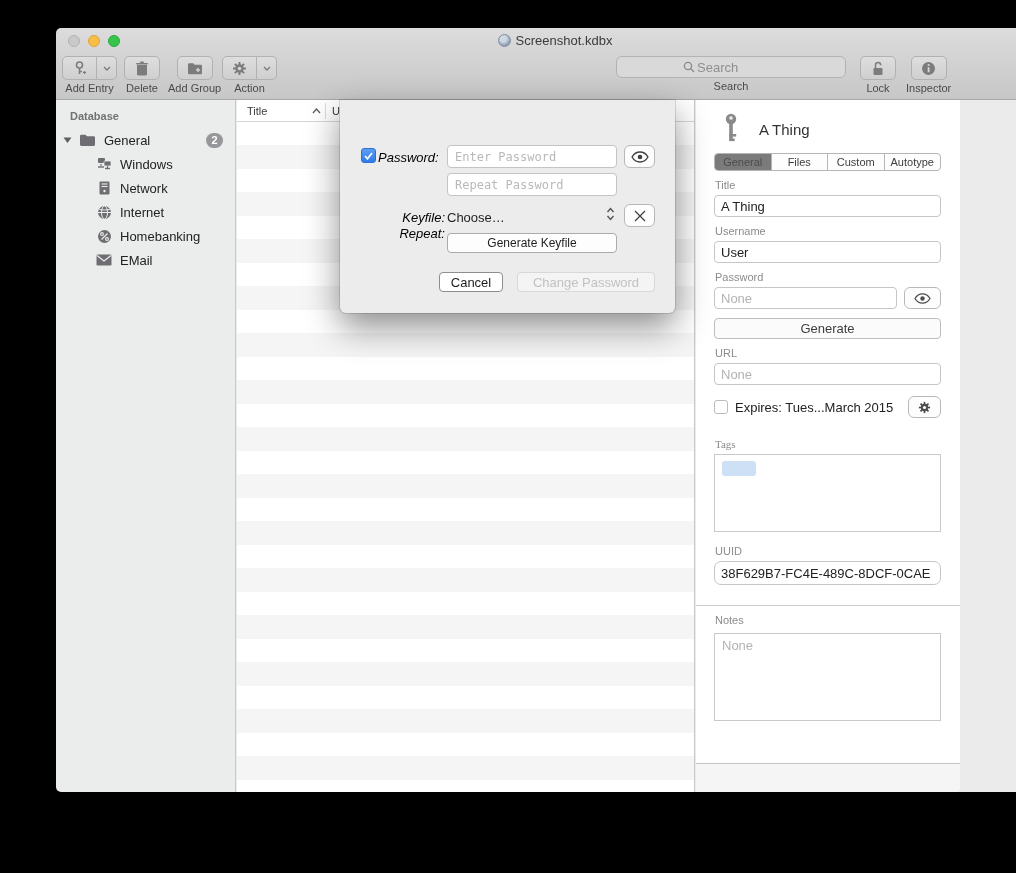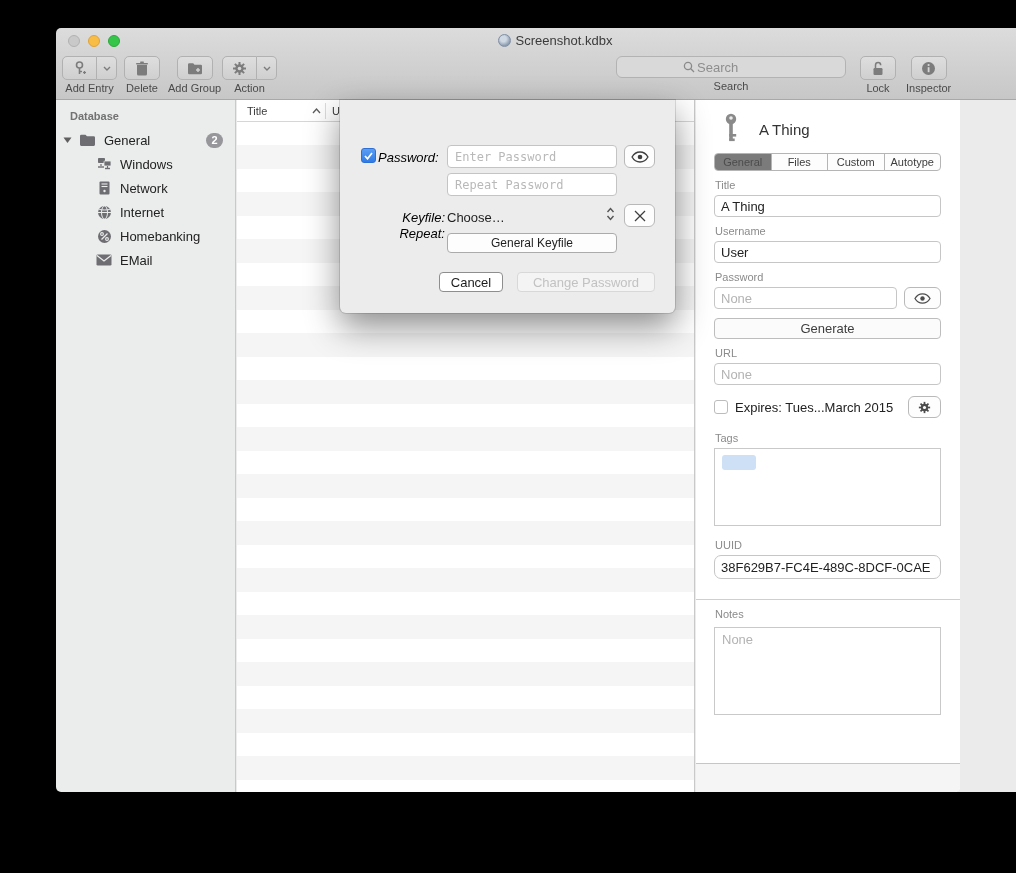--- a/index.html
+++ b/index.html
@@ -433,21 +433,21 @@
                   <line x1="2.9" y1="2.9" x2="12.1" y2="12.1"></line>
                   <line x1="12.1" y1="2.9" x2="2.9" y2="12.1"></line>
                 </g>
                 <circle cx="7.5" cy="7.5" r="4.2" fill="currentColor"></circle>
                 <circle cx="7.5" cy="7.5" r="1.8" fill="#fdfdfd"></circle>
               </svg>
           </span>
         </div>
       </div>
 
-      <div class="f-label" style="margin-top:14px;">Tags</div>
+      <div class="f-label" style="margin-top:20px;font-family:Liberation Serif, serif;">Tags</div>
       <div class="tags-box">
         <div class="tag-pill"></div>
       </div>
 
       <div class="f-label" style="margin-top:13px;">UUID</div>
       <input class="t-input uuid-input" value="38F629B7-FC4E-489C-8DCF-0CAE" style="">
 
       <div class="insp-divider"></div>
 
       <div class="f-label">Notes</div>
@@ -489,19 +489,19 @@
     </span>
     <div class="sh-sq-btn btn-clear">
       <span>
         <svg width="12" height="12" viewBox="0 0 12 12">
             <line x1="1" y1="1" x2="11" y2="11" stroke="currentColor" stroke-width="1.2"></line>
             <line x1="11" y1="1" x2="1" y2="11" stroke="currentColor" stroke-width="1.2"></line>
           </svg>
       </span>
     </div>
 
-    <div class="gen-keyfile">General Keyfile</div>
+    <div class="gen-keyfile">Generate Keyfile</div>
 
     <div class="btn-cancel">Cancel</div>
     <div class="btn-change">Change Password</div>
   </div>
 
 </div>
 
 </body></html>

